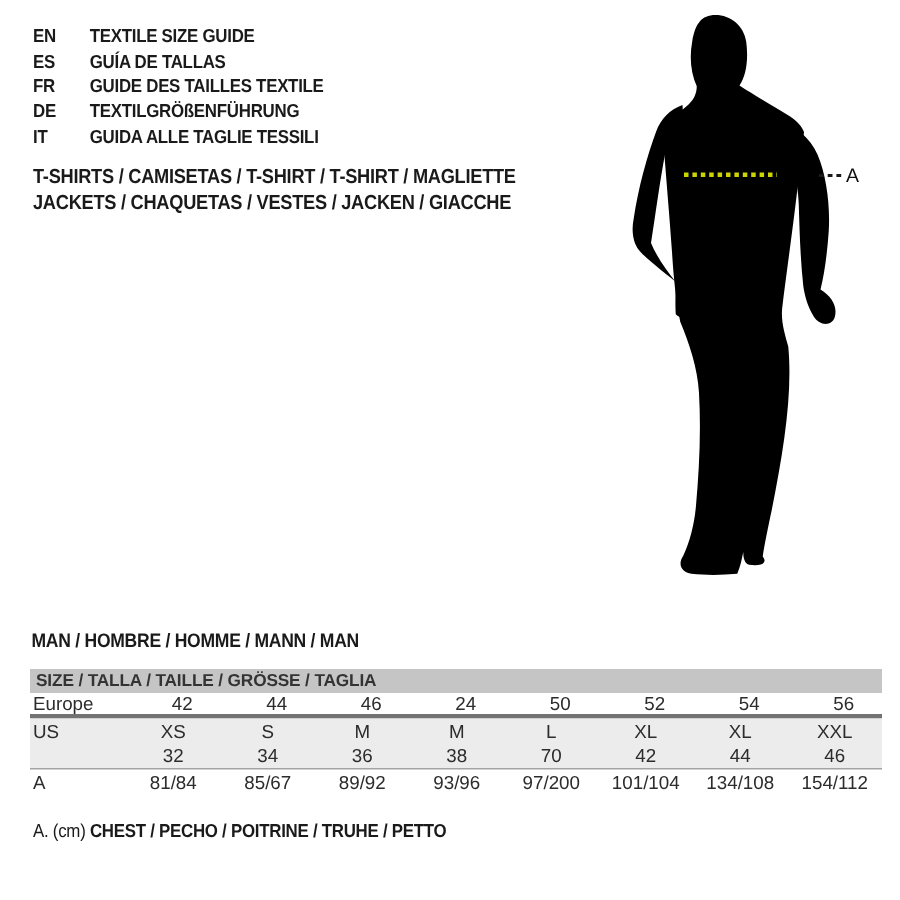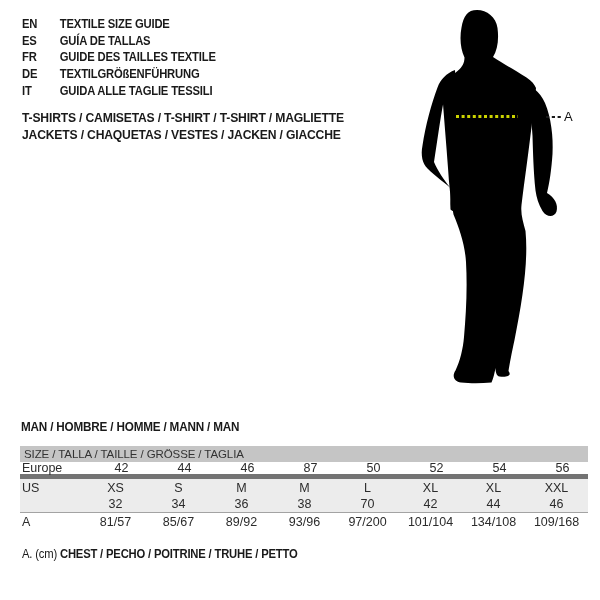--- a/index.html
+++ b/index.html
@@ -14,26 +14,26 @@
   .lang-code{width:42px;flex:none;}
   
   .garment-block{position:absolute;left:22px;top:109px;font-weight:700;font-size:13.5px;line-height:17px;letter-spacing:-0.2px;white-space:nowrap;}
   
   .figure-svg{position:absolute;left:0;top:0;width:600px;height:600px;pointer-events:none;}
   .measure-label{position:absolute;left:564px;top:109px;font-size:13px;font-weight:500;color:#111;}
   
   .man-heading{position:absolute;left:21px;top:419px;font-weight:700;font-size:13px;letter-spacing:-0.2px;white-space:nowrap;}
   
   .size-table{position:absolute;left:20px;top:446px;width:568px;font-size:12.5px;color:#2c2c2c;}
-  .band{height:16px;line-height:16px;background:var(--table-band,#c5c5c5);padding-left:4px;color:#333;font-size:11.5px;letter-spacing:-0.1px;}
+  .band{height:16px;line-height:16px;background:var(--table-band,#c5c5c5);padding-left:4px;color:#333;font-size:11.5px;letter-spacing:-0.1px;font-weight:bold;}
   .trow{display:flex;align-items:center;box-sizing:border-box;}
   .trow .lbl{width:62px;flex:none;padding-left:2px;text-align:left;}
   .trow .cell{flex:1;text-align:center;}
   .trow.shade{background:var(--table-row-shade,#ececec);}
-  .trow.r0{height:17px;border-bottom:5px solid #737373;gap:12px;}
+  .trow.r0{height:17px;border-bottom:3px solid #737373;gap:12px;}
   .trow.r1{height:17px;}
   .trow.r2{height:16px;}
   .trow.r3{height:18px;border-top:1px solid #a3a3a3;}
   
   .footnote{position:absolute;left:22px;top:547px;font-size:12.5px;letter-spacing:-0.2px;white-space:nowrap;}
   .fn-prefix{font-weight:400;}
   .fn-rest{font-weight:700;}
 </style>
 </head>
 <body>
@@ -131,21 +131,21 @@
   <div class="man-heading cond">MAN / HOMBRE / HOMME / MANN / MAN</div>
 
   <div class="size-table">
     <div class="band">SIZE / TALLA / TAILLE / GRÖSSE / TAGLIA</div>
 
     <div class="trow r0">
       <span class="lbl">Europe</span>
       <span class="cell">42</span>
       <span class="cell">44</span>
       <span class="cell">46</span>
-      <span class="cell">87</span>
+      <span class="cell">24</span>
       <span class="cell">50</span>
       <span class="cell">52</span>
       <span class="cell">54</span>
       <span class="cell">56</span>
     </div>
 
     <div class="trow r1 shade">
       <span class="lbl">US</span>
       <span class="cell">XS</span>
       <span class="cell">S</span>
@@ -164,28 +164,28 @@
       <span class="cell">36</span>
       <span class="cell">38</span>
       <span class="cell">70</span>
       <span class="cell">42</span>
       <span class="cell">44</span>
       <span class="cell">46</span>
     </div>
 
     <div class="trow r3">
       <span class="lbl">A</span>
-      <span class="cell">81/57</span>
+      <span class="cell">81/84</span>
       <span class="cell">85/67</span>
       <span class="cell">89/92</span>
       <span class="cell">93/96</span>
       <span class="cell">97/200</span>
       <span class="cell">101/104</span>
       <span class="cell">134/108</span>
-      <span class="cell">109/168</span>
+      <span class="cell">154/112</span>
     </div>
   </div>
 
   <div class="footnote cond">
     <span class="fn-prefix">A. (cm) </span><span class="fn-rest">CHEST / PECHO / POITRINE / TRUHE / PETTO</span>
   </div>
 
 </div>
 
 </body></html>

